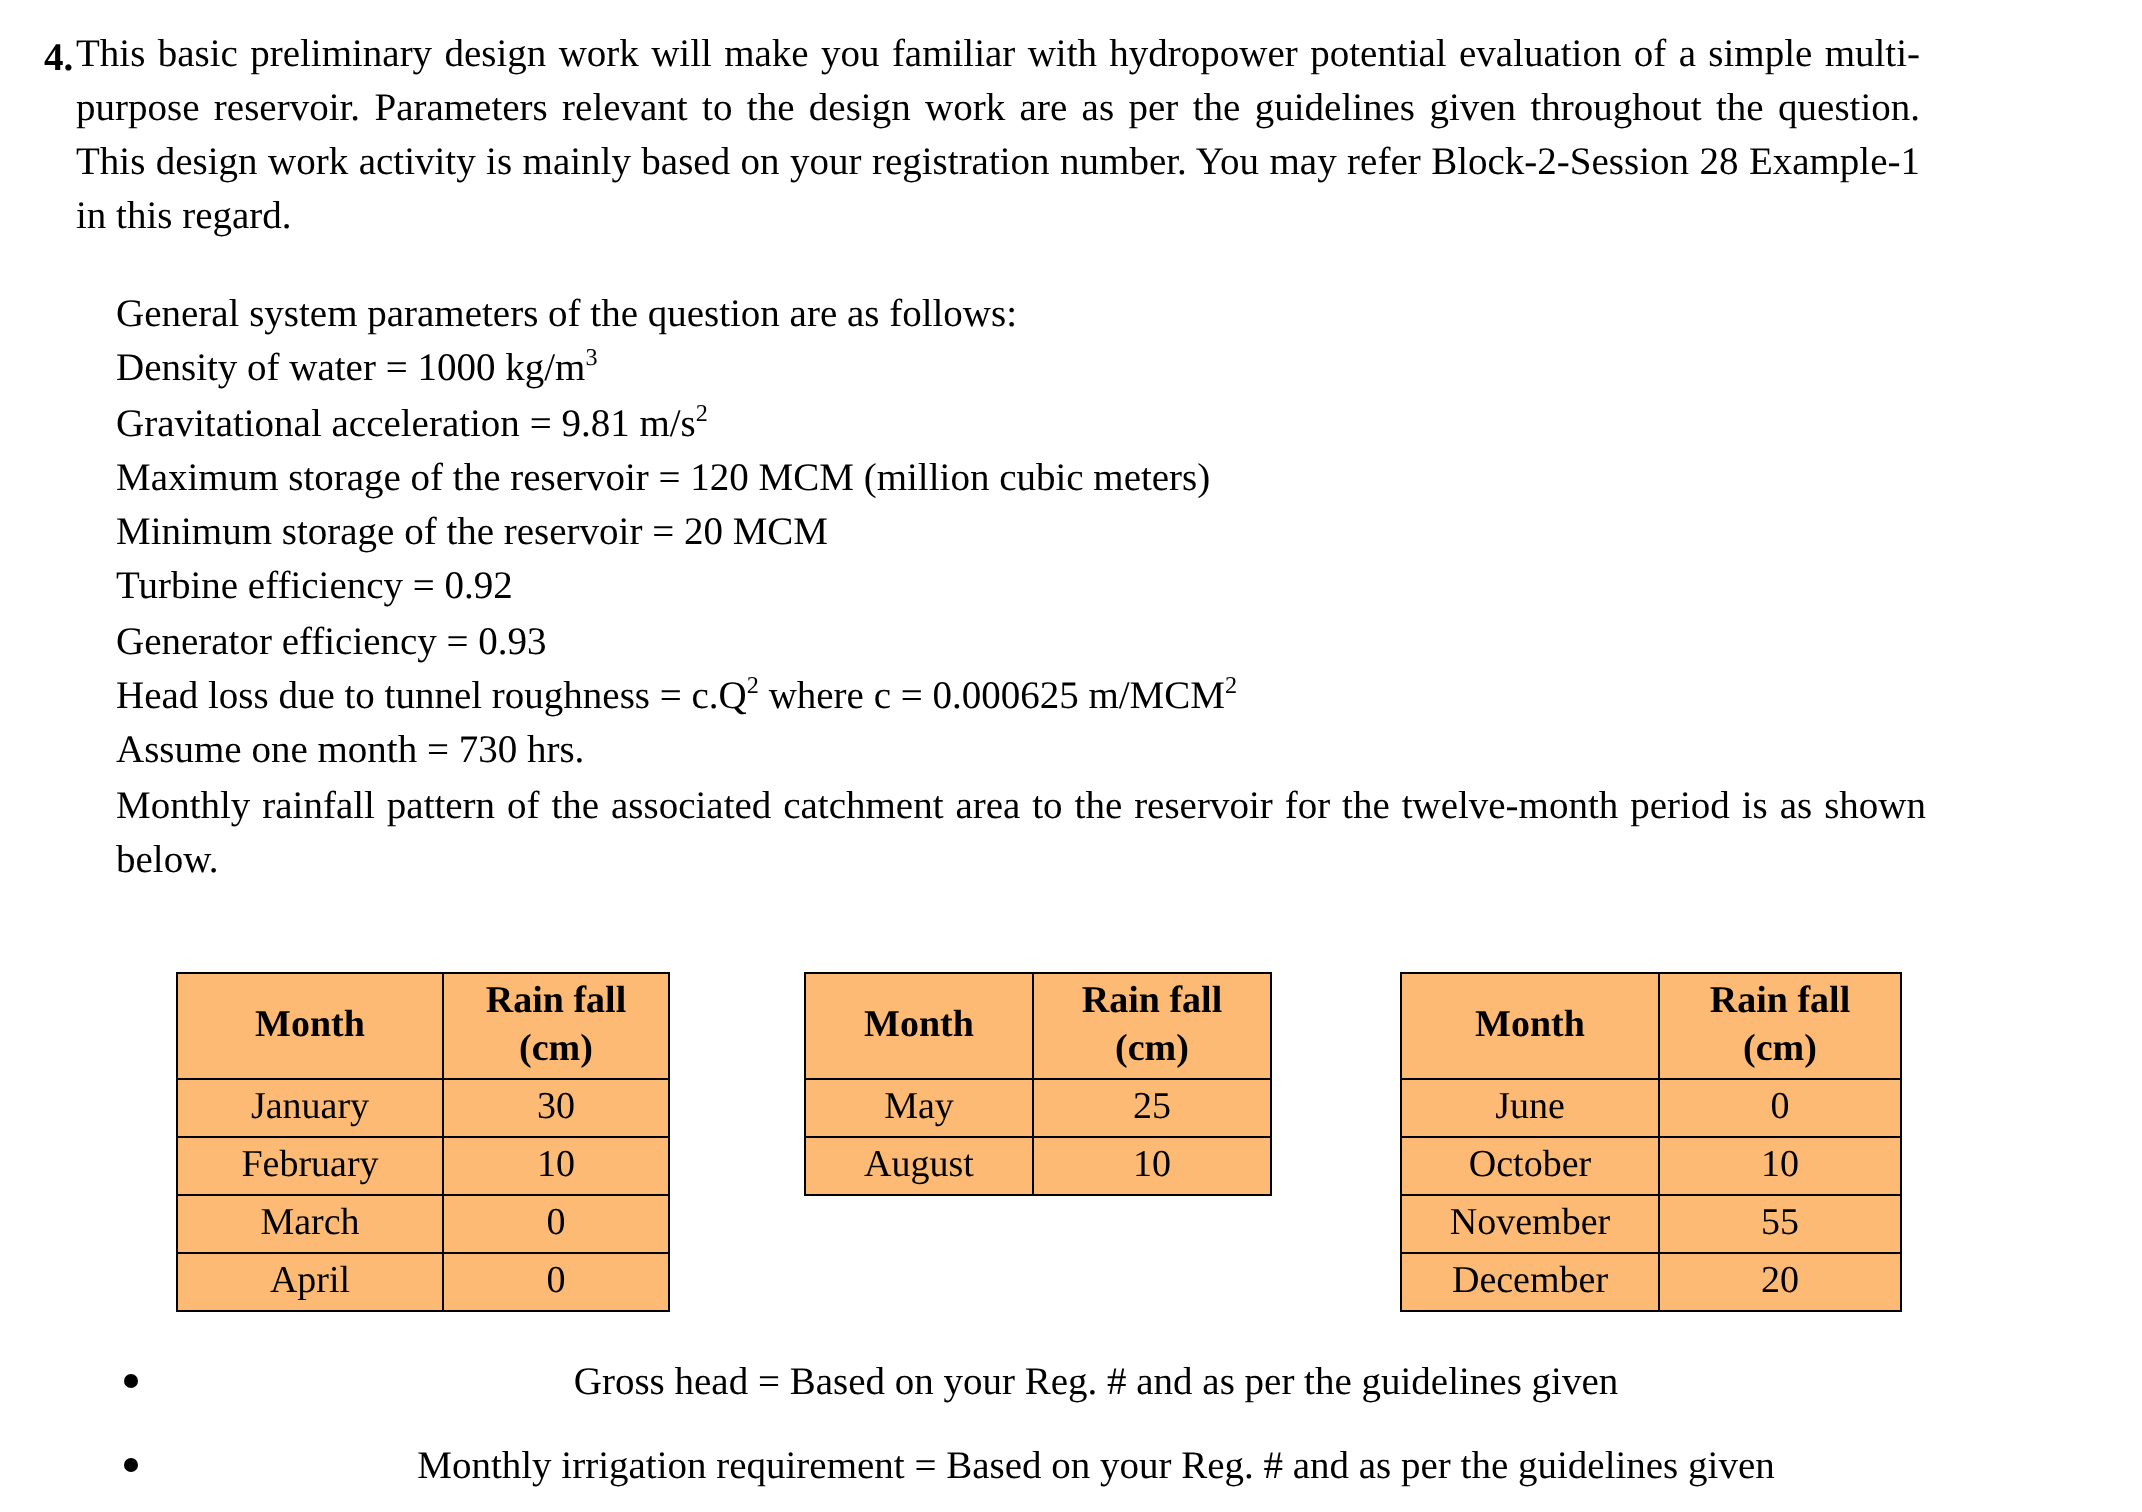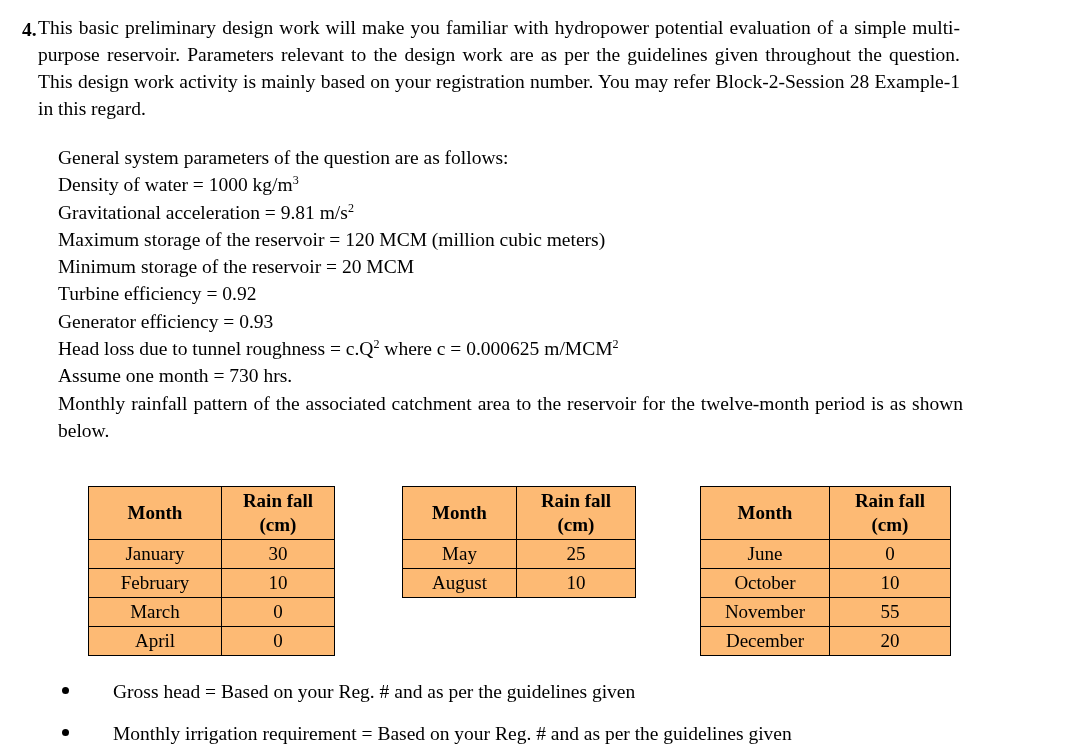--- a/index.html
+++ b/index.html
@@ -125,22 +125,23 @@
   .bullet-dot {
     position: absolute;
     left: 0;
     top: 8px;
     width: 7px;
     height: 7px;
     background: #000000;
     border-radius: 50%;
   }
   .bullet-text {
-    margin-left: 51px;
+    margin-left: 22px;
     display: block;
+    text-align: center;
   }
 </style>
 </head>
 <body>
 
 <div class="page">
 
   <div class="question-block">
     <div class="q-number">4.</div>
     <div class="q-text">

